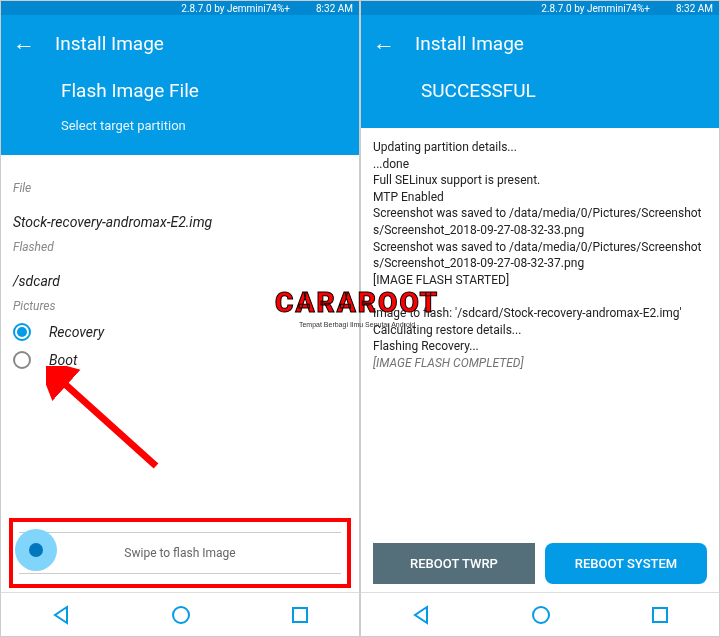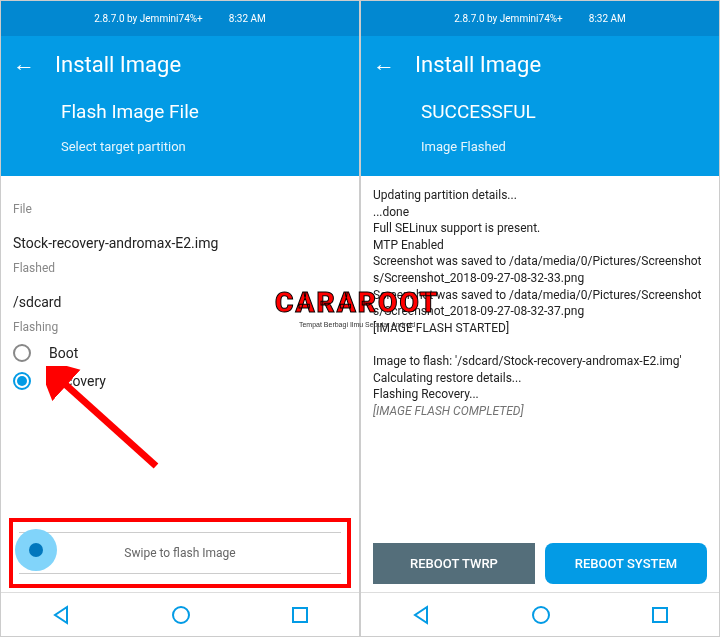--- a/index.html
+++ b/index.html
@@ -1,26 +1,26 @@
 <!DOCTYPE html>
 <html><head>
   <meta charset="utf-8">
   <style>
     * { margin: 0; padding: 0; box-sizing: border-box; font-family: Roboto, Arial, sans-serif; }
     body { display: flex; width: 720px; height: 637px; background: #fff; }
     .phone { width: 360px; height: 637px; border: 1px solid #ccc; position: relative; background: #fff; display: flex; flex-direction: column; }
-    .statusbar { background: #0288d1; color: #fff; height: 35px; display: flex; justify-content: center; align-items: center; padding: 0 6px; font-size: 10px; }
+    .statusbar { background: #0288d1; color: #fff; height: 14px; display: flex; justify-content: flex-end; align-items: center; padding: 0 6px; font-size: 10px; }
     .statusbar .right { display: flex; gap: 26px; }
     .appbar { background: #039be5; color: #fff; height: 56px; display: flex; align-items: center; padding: 0 12px; gap: 20px; }
     .appbar .back { font-size: 22px; cursor: pointer; }
-    .appbar .title { font-size: 22px; font-weight: 400; }
+    .appbar .title { font-size: 19px; font-weight: 400; }
     .header { background: #039be5; color: #fff; padding: 8px 60px 22px 60px; }
     .header .h1 { font-size: 19px; font-weight: 400; margin-bottom: 4px; }
     .header .h2 { font-size: 13px; opacity: .9; margin-top: 16px; }
-    .content { flex: 1; padding: 16px 12px 0 12px; color: #333; position: relative; overflow: hidden; }
+    .content { flex: 1; padding: 16px 12px 0 12px; color: #333; position: relative; overflow: hidden; font-style: italic; }
     .label { color: #888; font-size: 12px; margin-top: 10px; }
     .value { color: #222; font-size: 14px; margin-top: 19px; margin-bottom: 8px; }
     .radio-row { display: flex; align-items: center; gap: 18px; margin-top: 10px; cursor: pointer; }
     .radio { width: 18px; height: 18px; border: 2px solid #888; border-radius: 50%; display: inline-flex; align-items: center; justify-content: center; }
     .radio.selected { border-color: #039be5; }
     .radio.selected::after { content: ""; width: 10px; height: 10px; background: #039be5; border-radius: 50%; }
     .radio-label { font-size: 14px; color: #222; }
     .swipe-wrap { position: absolute; bottom: 48px; left: 8px; right: 8px; border: 4px solid #ff0000; padding: 10px 6px; }
     .swipe { position: relative; height: 42px; border-top: 1px solid #ccc; border-bottom: 1px solid #ccc; display: flex; align-items: center; justify-content: center; }
     .swipe .knob { position: absolute; left: -4px; top: -4px; width: 42px; height: 42px; background: #81d4fa; border-radius: 50%; display: flex; align-items: center; justify-content: center; }
@@ -56,28 +56,28 @@
   </div>
   <div class="header">
     <div class="h1">Flash Image File</div>
     <div class="h2">Select target partition</div>
   </div>
   <div class="content">
     <div class="label">File</div>
     <div class="value">Stock-recovery-andromax-E2.img</div>
     <div class="label">Flashed</div>
     <div class="value">/sdcard</div>
-    <div class="label">Flashing</div>
+    <div class="label">Pictures</div>
+    <div class="radio-row">
+      <span class="radio selected"></span>
+      <span class="radio-label">Recovery</span>
+    </div>
     <div class="radio-row">
       <span class="radio"></span>
       <span class="radio-label">Boot</span>
-    </div>
-    <div class="radio-row">
-      <span class="radio selected"></span>
-      <span class="radio-label">Recovery</span>
     </div>
   </div>
   <div class="swipe-wrap">
     <div class="swipe">
       <div class="knob"></div>
       <span class="text">Swipe to flash Image</span>
     </div>
   </div>
   <svg class="arrow" width="120" height="120">
     <defs>
@@ -107,21 +107,20 @@
       <span>74%+</span>
       <span>8:32 AM</span>
     </span>
   </div>
   <div class="appbar">
     <span class="back">←</span>
     <span class="title">Install Image</span>
   </div>
   <div class="header">
     <div class="h1">SUCCESSFUL</div>
-    <div class="h2">Image Flashed</div>
   </div>
   <div class="log"><span>Updating partition details...
 ...done
 Full SELinux support is present.
 MTP Enabled
 Screenshot was saved to /data/media/0/Pictures/Screenshots/Screenshot_2018-09-27-08-32-33.png
 Screenshot was saved to /data/media/0/Pictures/Screenshots/Screenshot_2018-09-27-08-32-37.png
 [IMAGE FLASH STARTED]
 
 Image to flash: '/sdcard/Stock-recovery-andromax-E2.img'

